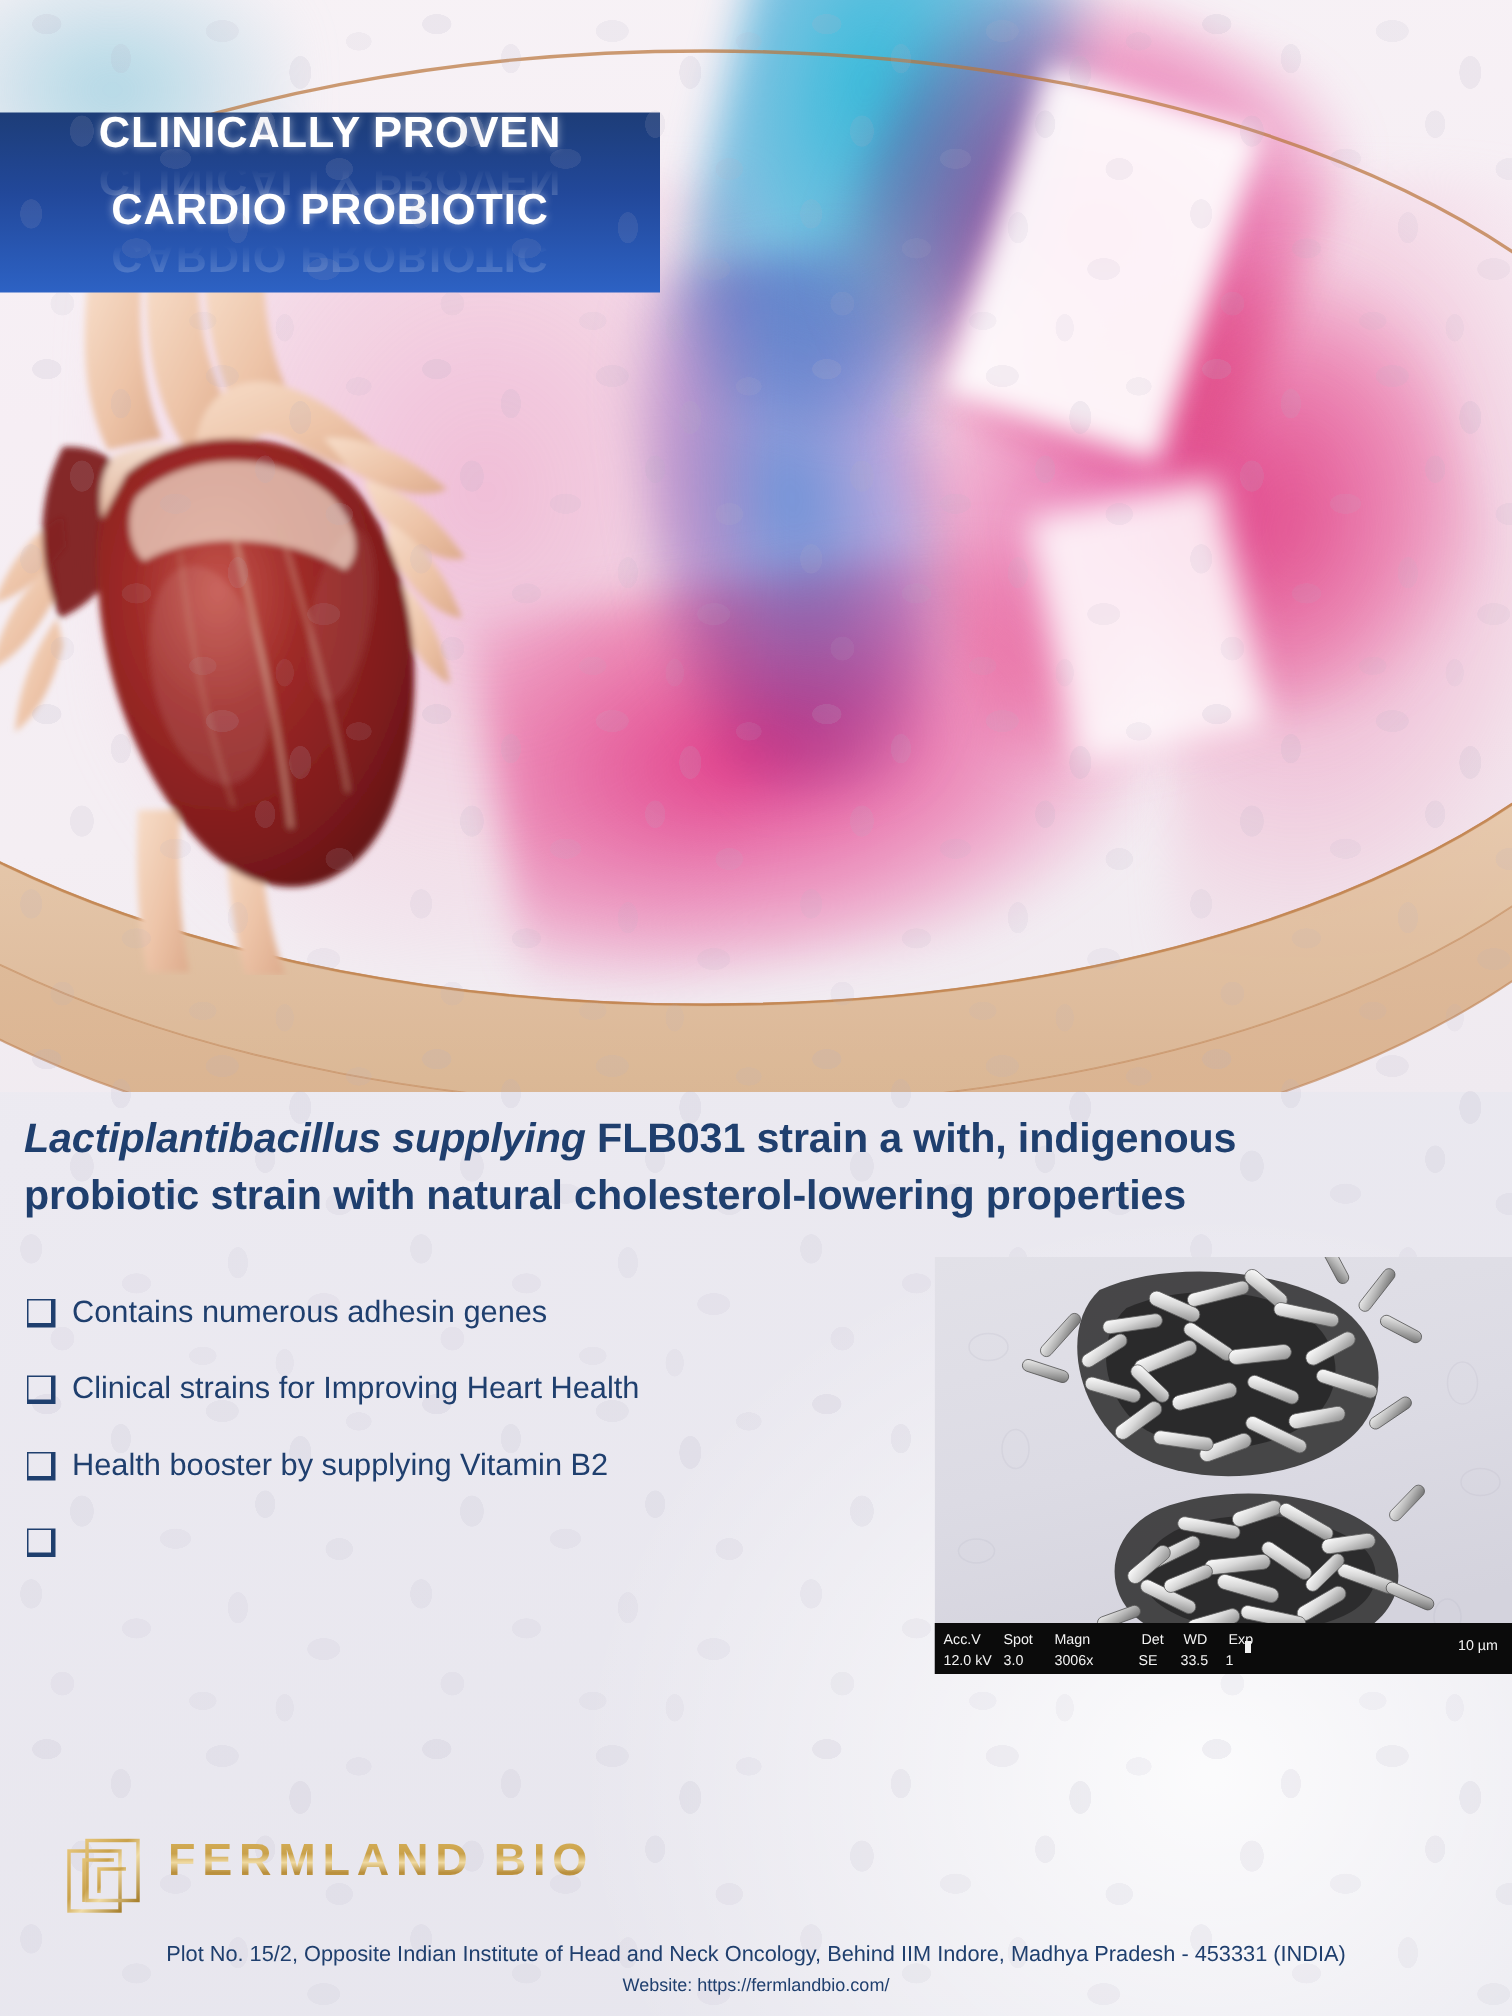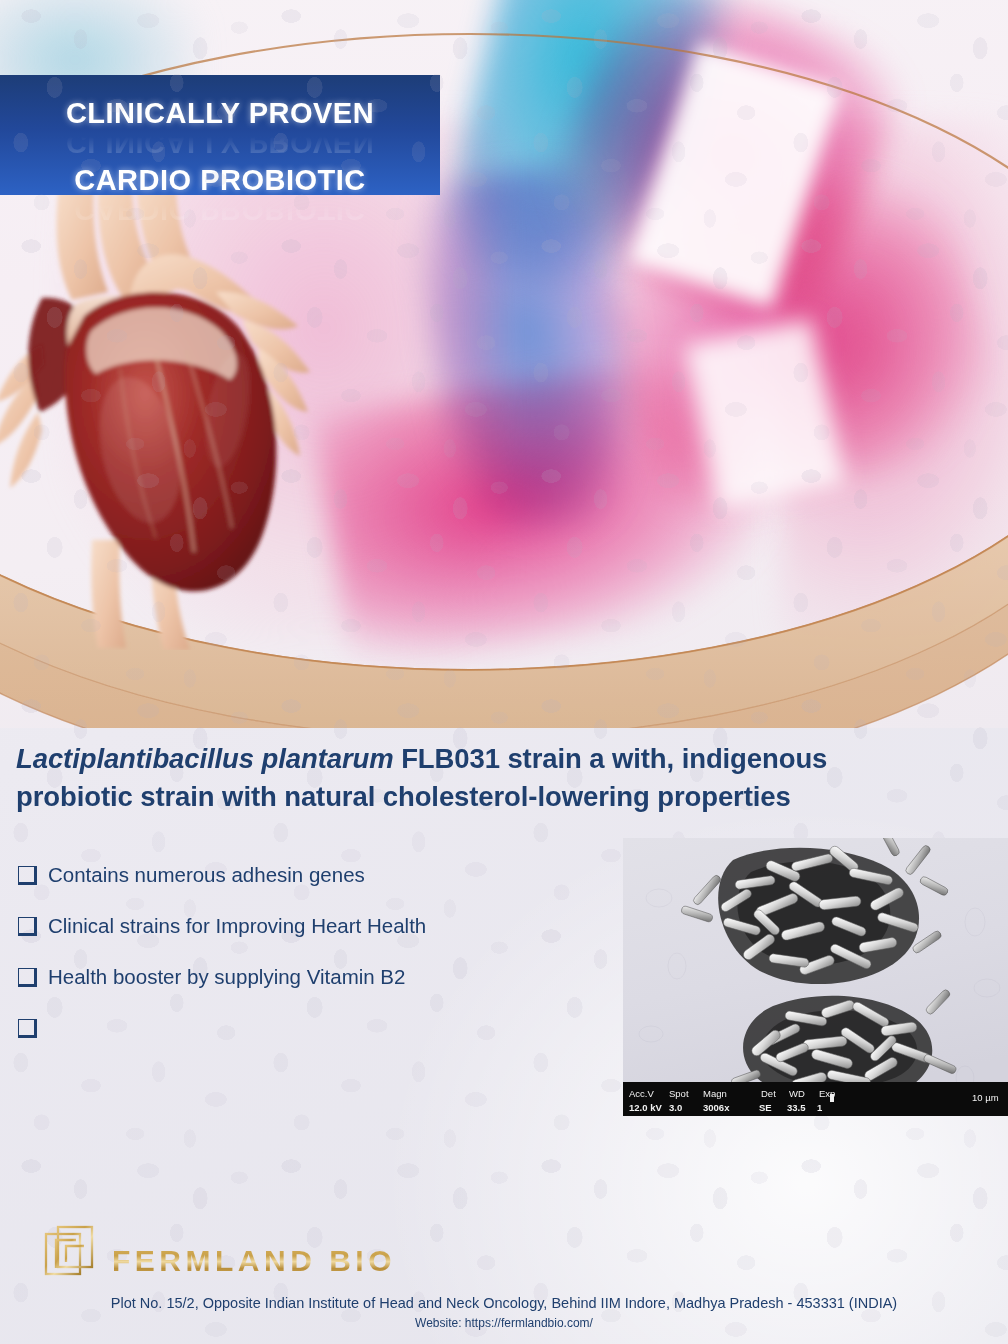--- a/index.html
+++ b/index.html
@@ -80,21 +80,21 @@
   
   .dish{position:absolute;left:0;top:0;width:1008px;height:728px;}
 
   
   .heart-wrap{position:absolute;left:-20px;top:180px;width:400px;height:470px;}
 
   
   #banner{
     position:absolute;left:0;top:75px;width:440px;height:120px;
     background:linear-gradient(180deg,#1d3d78 0%,#22489a 45%,#2d62c4 100%);
-    display:flex;flex-direction:column;align-items:center;justify-content:flex-end;gap:16px;
+    display:flex;flex-direction:column;align-items:center;justify-content:flex-start;
   }
   .banner-line{
     color:#fff;font-weight:bold;font-size:29px;letter-spacing:.5px;
     line-height:1;text-align:center;position:relative;
     text-shadow:0 0 6px rgba(255,255,255,.55);
     font-family:"Liberation Sans", sans-serif;
   }
   .banner-line::after{
     content:attr(data-refl);
     position:absolute;left:0;right:0;top:100%;
@@ -142,31 +142,31 @@
   }
   #sem .sem-canvas{position:absolute;inset:0;}
   #sem .databar{
     position:absolute;left:0;bottom:0;width:385px;height:34px;
     background:#0b0b0b;color:#f2f2f2;
     font-family:"Liberation Sans", sans-serif;
     font-size:9.5px;line-height:1;
   }
   .db-row{position:absolute;left:6px;width:373px;display:flex;align-items:center;}
   .db-row.r1{top:7px;}
-  .db-row.r2{top:21px;font-weight:bold;}
+  .db-row.r2{top:21px;}
   .db-c{display:inline-block;}
   .sb-wrap{position:absolute;left:203px;width:178px;}
   .scalebar{position:relative;width:128px;height:8px;}
   .scalebar .line{position:absolute;left:0;right:0;top:3.5px;height:1.6px;background:#f2f2f2;}
   .scalebar .cap{position:absolute;top:0;width:1.6px;height:8px;background:#f2f2f2;}
   .scalebar .cap.l{left:0;} .scalebar .cap.r{right:0;}
   .sb-label{position:absolute;left:140px;top:-1px;}
 
   
-  #logo{position:absolute;left:44px;top:1224px;display:flex;align-items:flex-end;}
+  #logo{position:absolute;left:44px;top:1224px;display:flex;align-items:flex-start;}
   #logo .mark{width:52px;height:54px;margin-right:16px;}
   #logo .wordmark{
     font-size:30px;font-weight:bold;letter-spacing:4.5px;
     background:linear-gradient(180deg,#d9b25a 0%,#c9a14b 35%,#efd9a0 52%,#b98f3c 72%,#d4ad56 100%);
     -webkit-background-clip:text;background-clip:text;color:transparent;
     font-family:"Liberation Sans", sans-serif;
   }
 
   
   #footer{
@@ -288,21 +288,21 @@
 
     <div id="banner">
       <div class="banner-line banner-l1" data-refl="CLINICALLY PROVEN">CLINICALLY PROVEN</div>
       <div class="banner-line" data-refl="CARDIO PROBIOTIC">CARDIO PROBIOTIC</div>
     </div>
   </div>
 
   <div class="cell-texture"></div>
 
   <div id="title">
-    <span class="sp">Lactiplantibacillus plantarum</span><span> FLB031 strain a with, indigenous</span><br>
+    <span class="sp">Lactiplantibacillus supplying</span><span> FLB031 strain a with, indigenous</span><br>
     <span>probiotic strain with natural cholesterol-lowering properties</span>
   </div>
 
   <div id="bullets">
     <div class="bullet">
       <span class="box"></span>
       <span class="btxt">Contains numerous adhesin genes</span>
     </div>
     <div class="bullet">
       <span class="box"></span>

